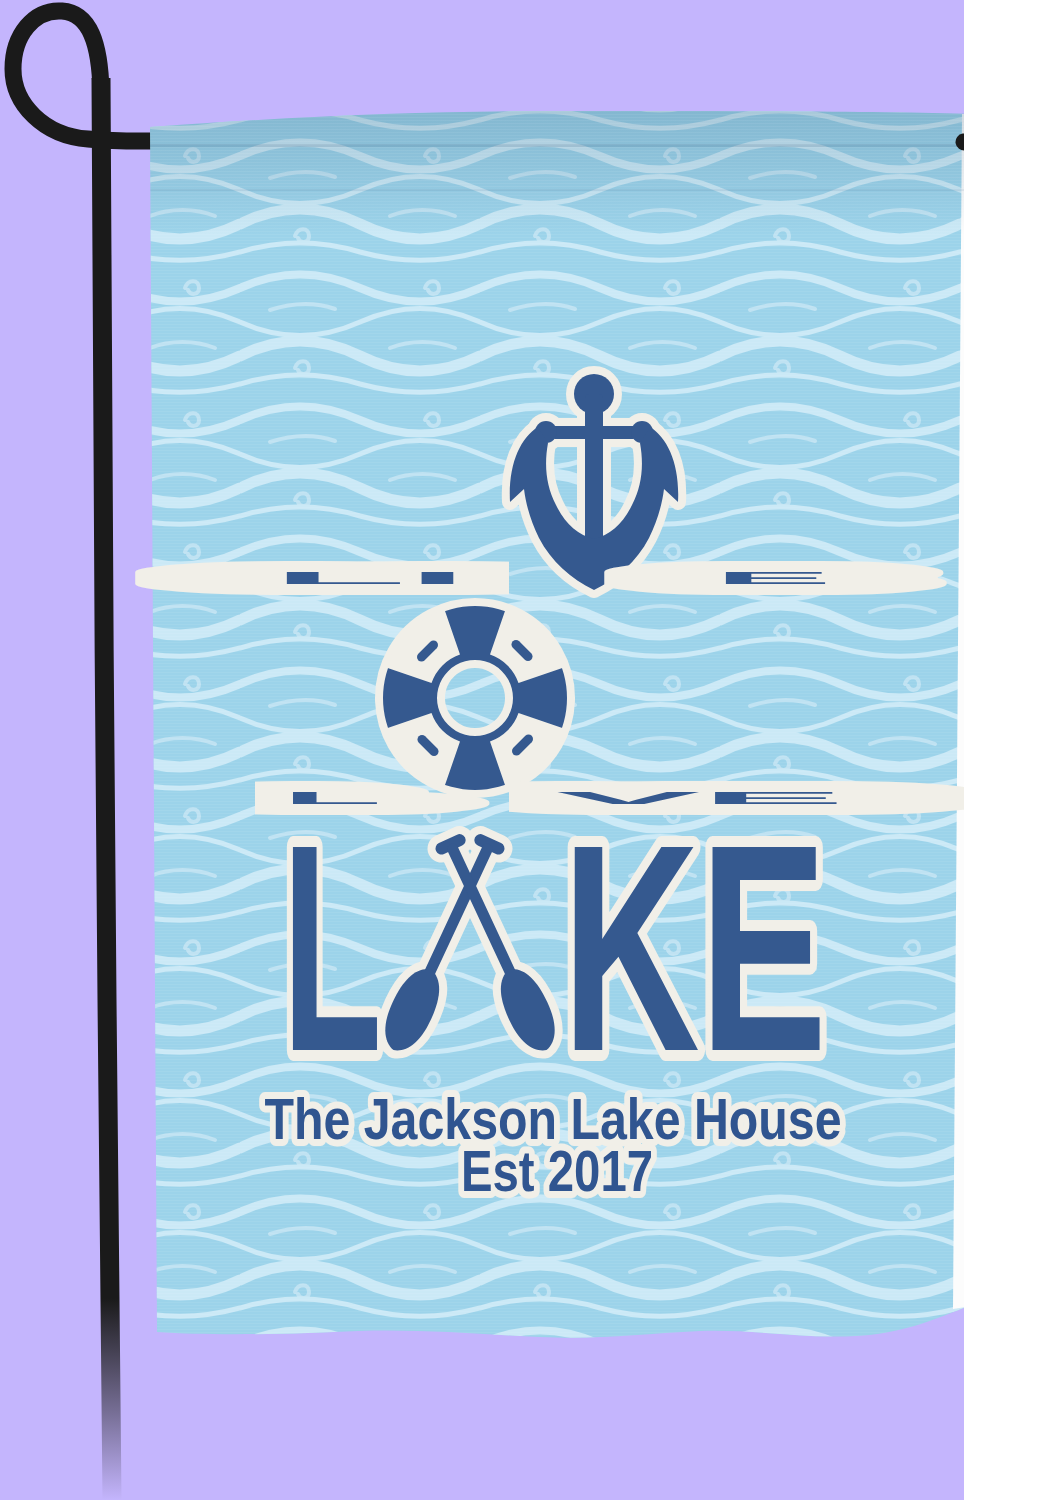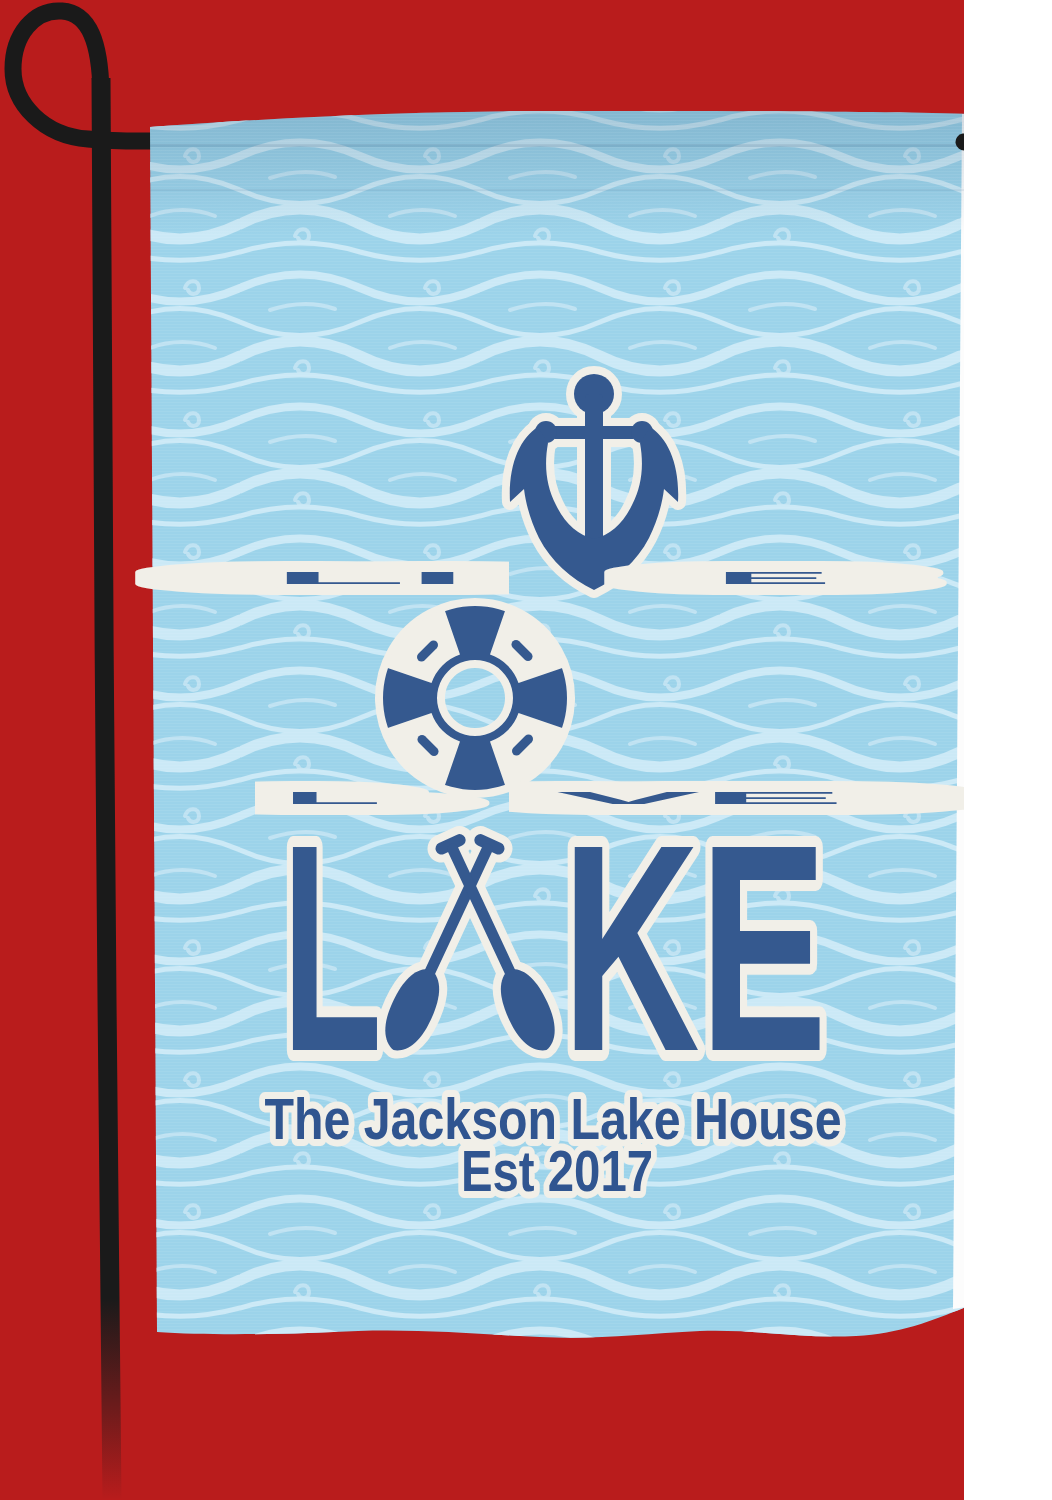--- a/index.html
+++ b/index.html
@@ -1,16 +1,16 @@
 <!DOCTYPE html>
 <html><head>
 <meta charset="utf-8">
 <style>
   html,body{margin:0;padding:0;background:#ffffff;}
-  .photo-wrap{position:relative;width:964px;height:1500px;background:#b91c1c;overflow:hidden;}
+  .photo-wrap{position:relative;width:964px;height:1500px;background:#c4b5fd;overflow:hidden;}
   svg{display:block;}
   .big{font-family:"Liberation Sans",sans-serif;font-weight:bold;fill:#35598F;
        stroke:#F1EFE8;stroke-width:22px;paint-order:stroke;stroke-linejoin:round;stroke-linecap:round;}
   .cap{font-family:"Liberation Sans",sans-serif;font-weight:bold;fill:#305590;
        stroke:#F1EFE8;stroke-width:14px;paint-order:stroke;stroke-linejoin:round;stroke-linecap:round;}
   .pass-white{fill:#F1EFE8;stroke:#F1EFE8;stroke-width:16px;stroke-linejoin:round;stroke-linecap:round;}
   .pass-blue{fill:#35598F;stroke:none;}
   .wave{stroke:#CBE9F6;fill:none;stroke-linecap:round;}
   .wave2{stroke:#BFE2F2;fill:none;stroke-linecap:round;}
   .stand{stroke:#1A1A1A;fill:none;}

